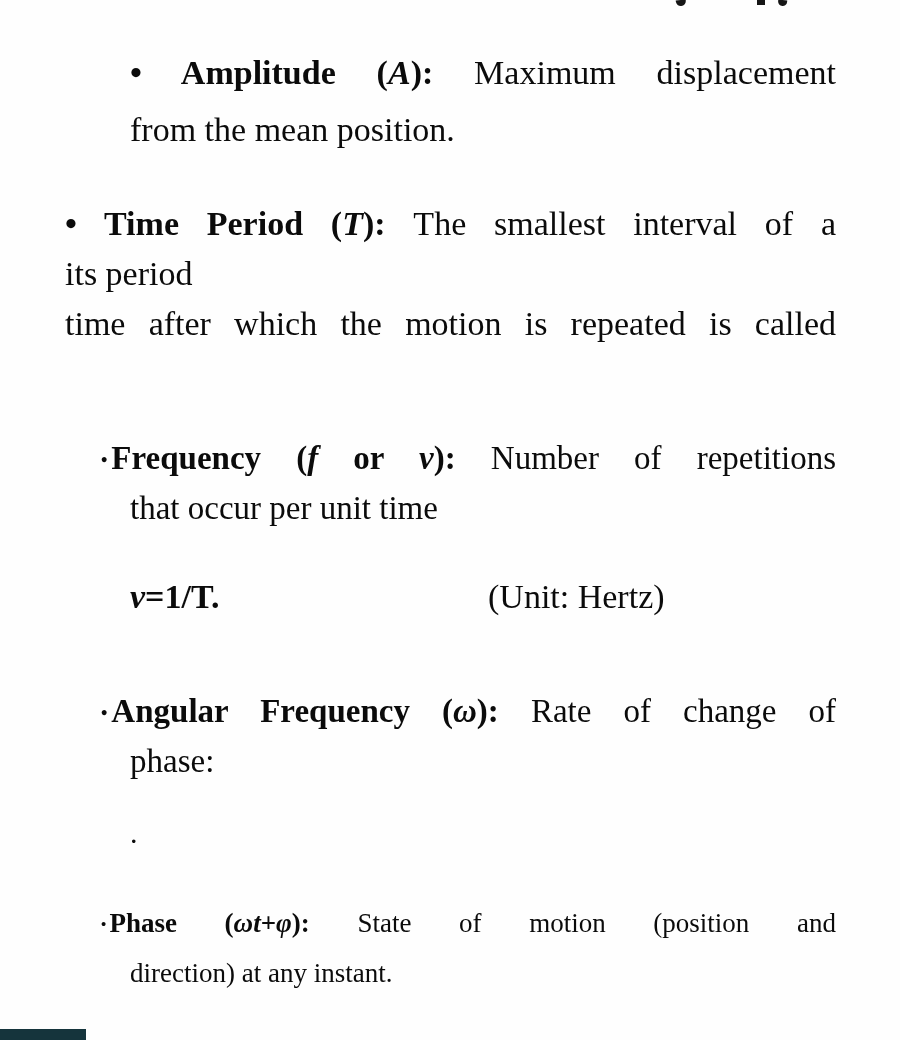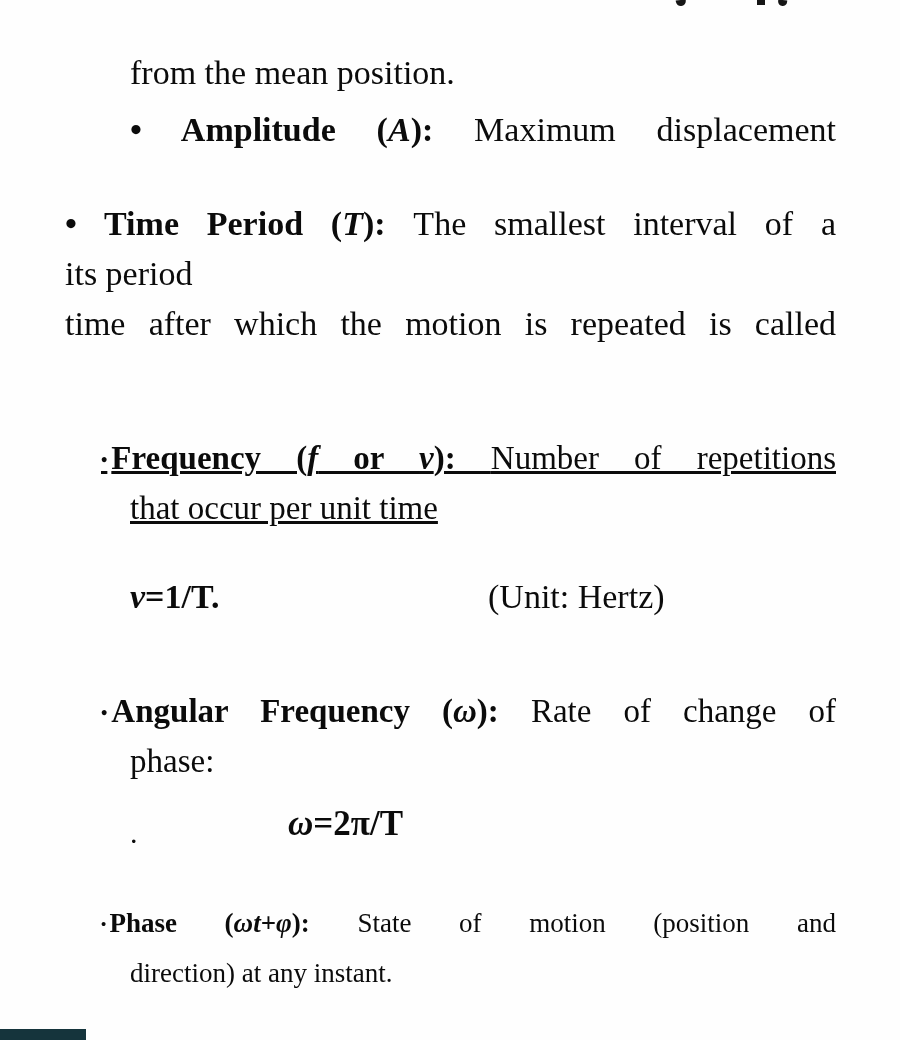--- a/index.html
+++ b/index.html
@@ -32,21 +32,21 @@
 
   
   #b-amplitude{left:130px;top:44px;width:706px;font-size:34px;line-height:57px;}
   #b-amplitude .line{height:57px;}
 
   
   #b-time{left:65px;top:199px;width:771px;font-size:34px;line-height:50px;}
   #b-time .line{height:50px;}
 
   
-  #b-freq{left:101px;top:433px;width:735px;font-size:33px;line-height:50px;text-decoration:underline;}
+  #b-freq{left:101px;top:433px;width:735px;font-size:33px;line-height:50px;}
   #b-freq .line{height:50px;}
 
   
   #b-freqformula{left:130px;top:574px;width:706px;height:46px;font-size:34px;line-height:46px;}
   #b-freqformula .lhs{position:absolute;left:0;top:0;}
   #b-freqformula .unit{position:absolute;left:358px;top:0;}
 
   
   #b-angular{left:101px;top:666px;width:735px;font-size:33px;line-height:50px;margin-top:20px;}
   #b-angular .line{height:50px;}
@@ -70,22 +70,22 @@
   #bottom-bar{position:absolute;left:0;top:1029px;width:86px;height:11px;background:var(--bottom-bar);}
 </style>
 </head>
 <body>
 
 <div id="frag-1" class="frag"></div>
 <div id="frag-2" class="frag"></div>
 <div id="frag-3" class="frag"></div>
 
 <div id="b-amplitude" class="block">
+  <div class="line just"><span class="seg-b">• Amplitude (</span><span class="seg-bi">A</span><span class="seg-b">): </span><span class="seg-r">Maximum displacement</span></div>
   <div class="line"><span class="seg-r">from the mean position.</span></div>
-  <div class="line just"><span class="seg-b">• Amplitude (</span><span class="seg-bi">A</span><span class="seg-b">): </span><span class="seg-r">Maximum displacement</span></div>
 </div>
 
 <div id="b-time" class="block">
   <div class="line just"><span class="seg-b">• Time Period (</span><span class="seg-bi">T</span><span class="seg-b">): </span><span class="seg-r">The smallest interval of a</span></div>
   <div class="line"><span class="seg-r">its period</span></div>
   <div class="line just"><span class="seg-r">time after which the motion is repeated is called</span></div>
 </div>
 
 <div id="b-freq" class="block">
   <div class="line just"><span class="seg-d">•</span><span class="seg-b">Frequency (</span><span class="seg-bi">f</span><span class="seg-b"> or </span><span class="seg-bi">ν</span><span class="seg-b">): </span><span class="seg-r">Number of repetitions</span></div>
@@ -97,21 +97,20 @@
   <span class="unit"><span class="seg-r">(Unit: Hertz)</span></span>
 </div>
 
 <div id="b-angular" class="block">
   <div class="line just"><span class="seg-d">•</span><span class="seg-b">Angular Frequency (</span><span class="seg-bi">ω</span><span class="seg-b">): </span><span class="seg-r">Rate of change of</span></div>
   <div class="line ind"><span class="seg-r">phase:</span></div>
 </div>
 
 <div id="b-angformula" class="block">
   <span class="dot"><span class="seg-r">.</span></span>
-  <span class="formula"><span class="seg-bi">ω</span><span class="seg-b">=2π/T</span></span>
 </div>
 
 <div id="b-phase" class="block">
   <div class="line just"><span class="seg-d">•</span><span class="seg-b">Phase (</span><span class="seg-bi">ωt</span><span class="seg-b">+</span><span class="seg-bi">φ</span><span class="seg-b">): </span><span class="seg-r">State of motion (position and</span></div>
   <div class="line ind"><span class="seg-r">direction) at any instant.</span></div>
 </div>
 
 <div id="bottom-bar"></div>
 
 </body></html>

